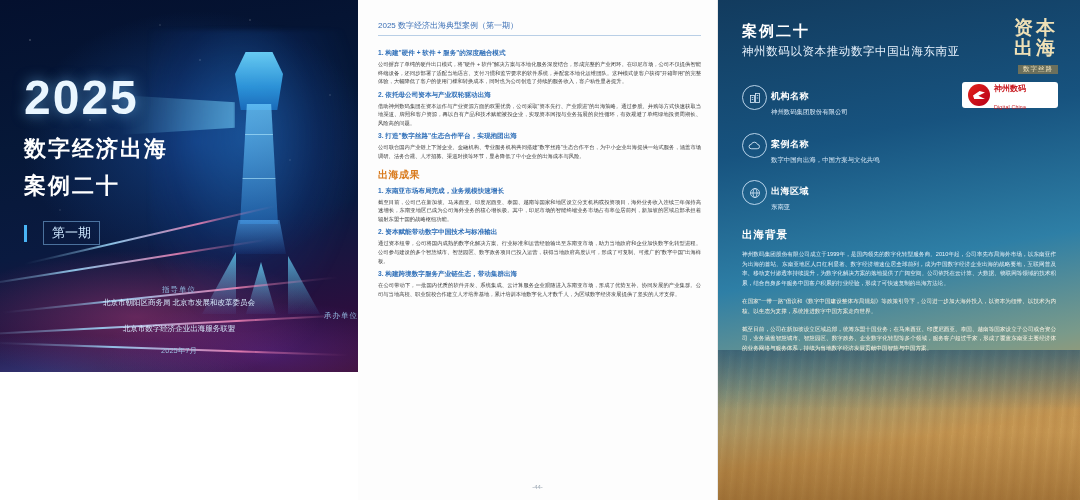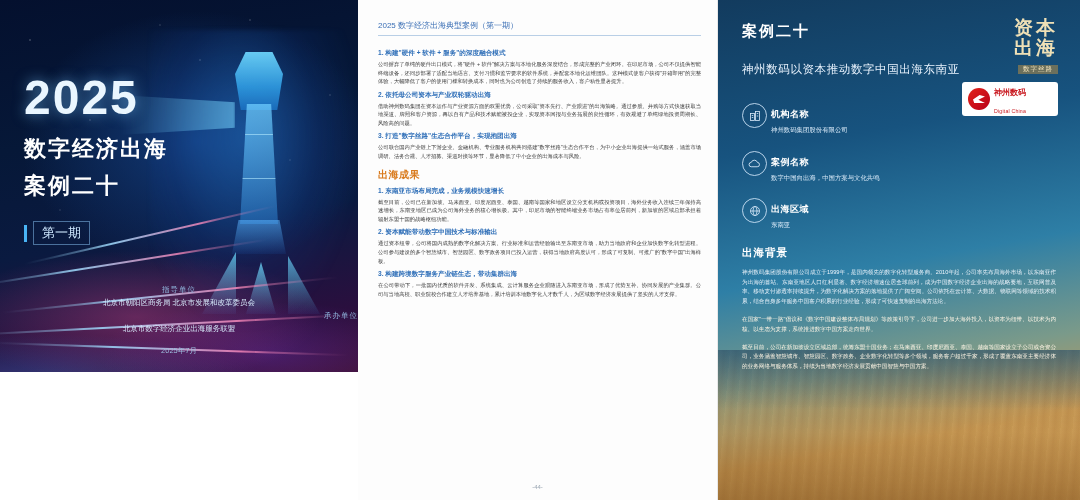--- a/index.html
+++ b/index.html
@@ -139,21 +139,21 @@
     margin-top: 7px;
     font-size: 22px;
     font-weight: bold;
     letter-spacing: 2px;
     color: #ffffff;
   }
   .issue-box {
     margin-top: 20px;
     display: inline-flex;
     align-items: center;
-    gap: 6px;
+    gap: 16px;
   }
   .issue-bar {
     width: 3px; height: 17px;
     background: #49b4f5;
   }
   .issue-text {
     font-size: 13px;
     color: #cfe8ff;
     border: 1px solid rgba(140,200,250,.5);
     padding: 2px 8px;
@@ -251,21 +251,21 @@
     box-sizing: border-box;
     color: #ffffff;
   }
   .case-label {
     font-size: 15px;
     font-weight: bold;
     letter-spacing: 2px;
     color: #ffffff;
   }
   .case-title {
-    margin-top: 21px;
+    margin-top: 3px;
     font-size: 11.5px;
     letter-spacing: .6px;
     color: #eaf4ff;
   }
   .zb-badge {
     position: absolute;
     right: 22px; top: 18px;
     text-align: right;
     line-height: 1.05;
   }
@@ -311,21 +311,21 @@
   }
   .info-v {
     margin-top: 4px;
     font-size: 6.4px;
     color: #d8e9f8;
     line-height: 1.5;
   }
   .logo-chip {
     position: absolute;
     right: 22px; top: 82px;
-    width: 96px; height: 34px;
+    width: 96px; height: 26px;
     background: #ffffff;
     border-radius: 3px;
     display: flex;
     align-items: center;
     gap: 4px;
     padding: 0 6px;
     box-sizing: border-box;
   }
   .logo-mark {
     width: 22px; height: 22px;

